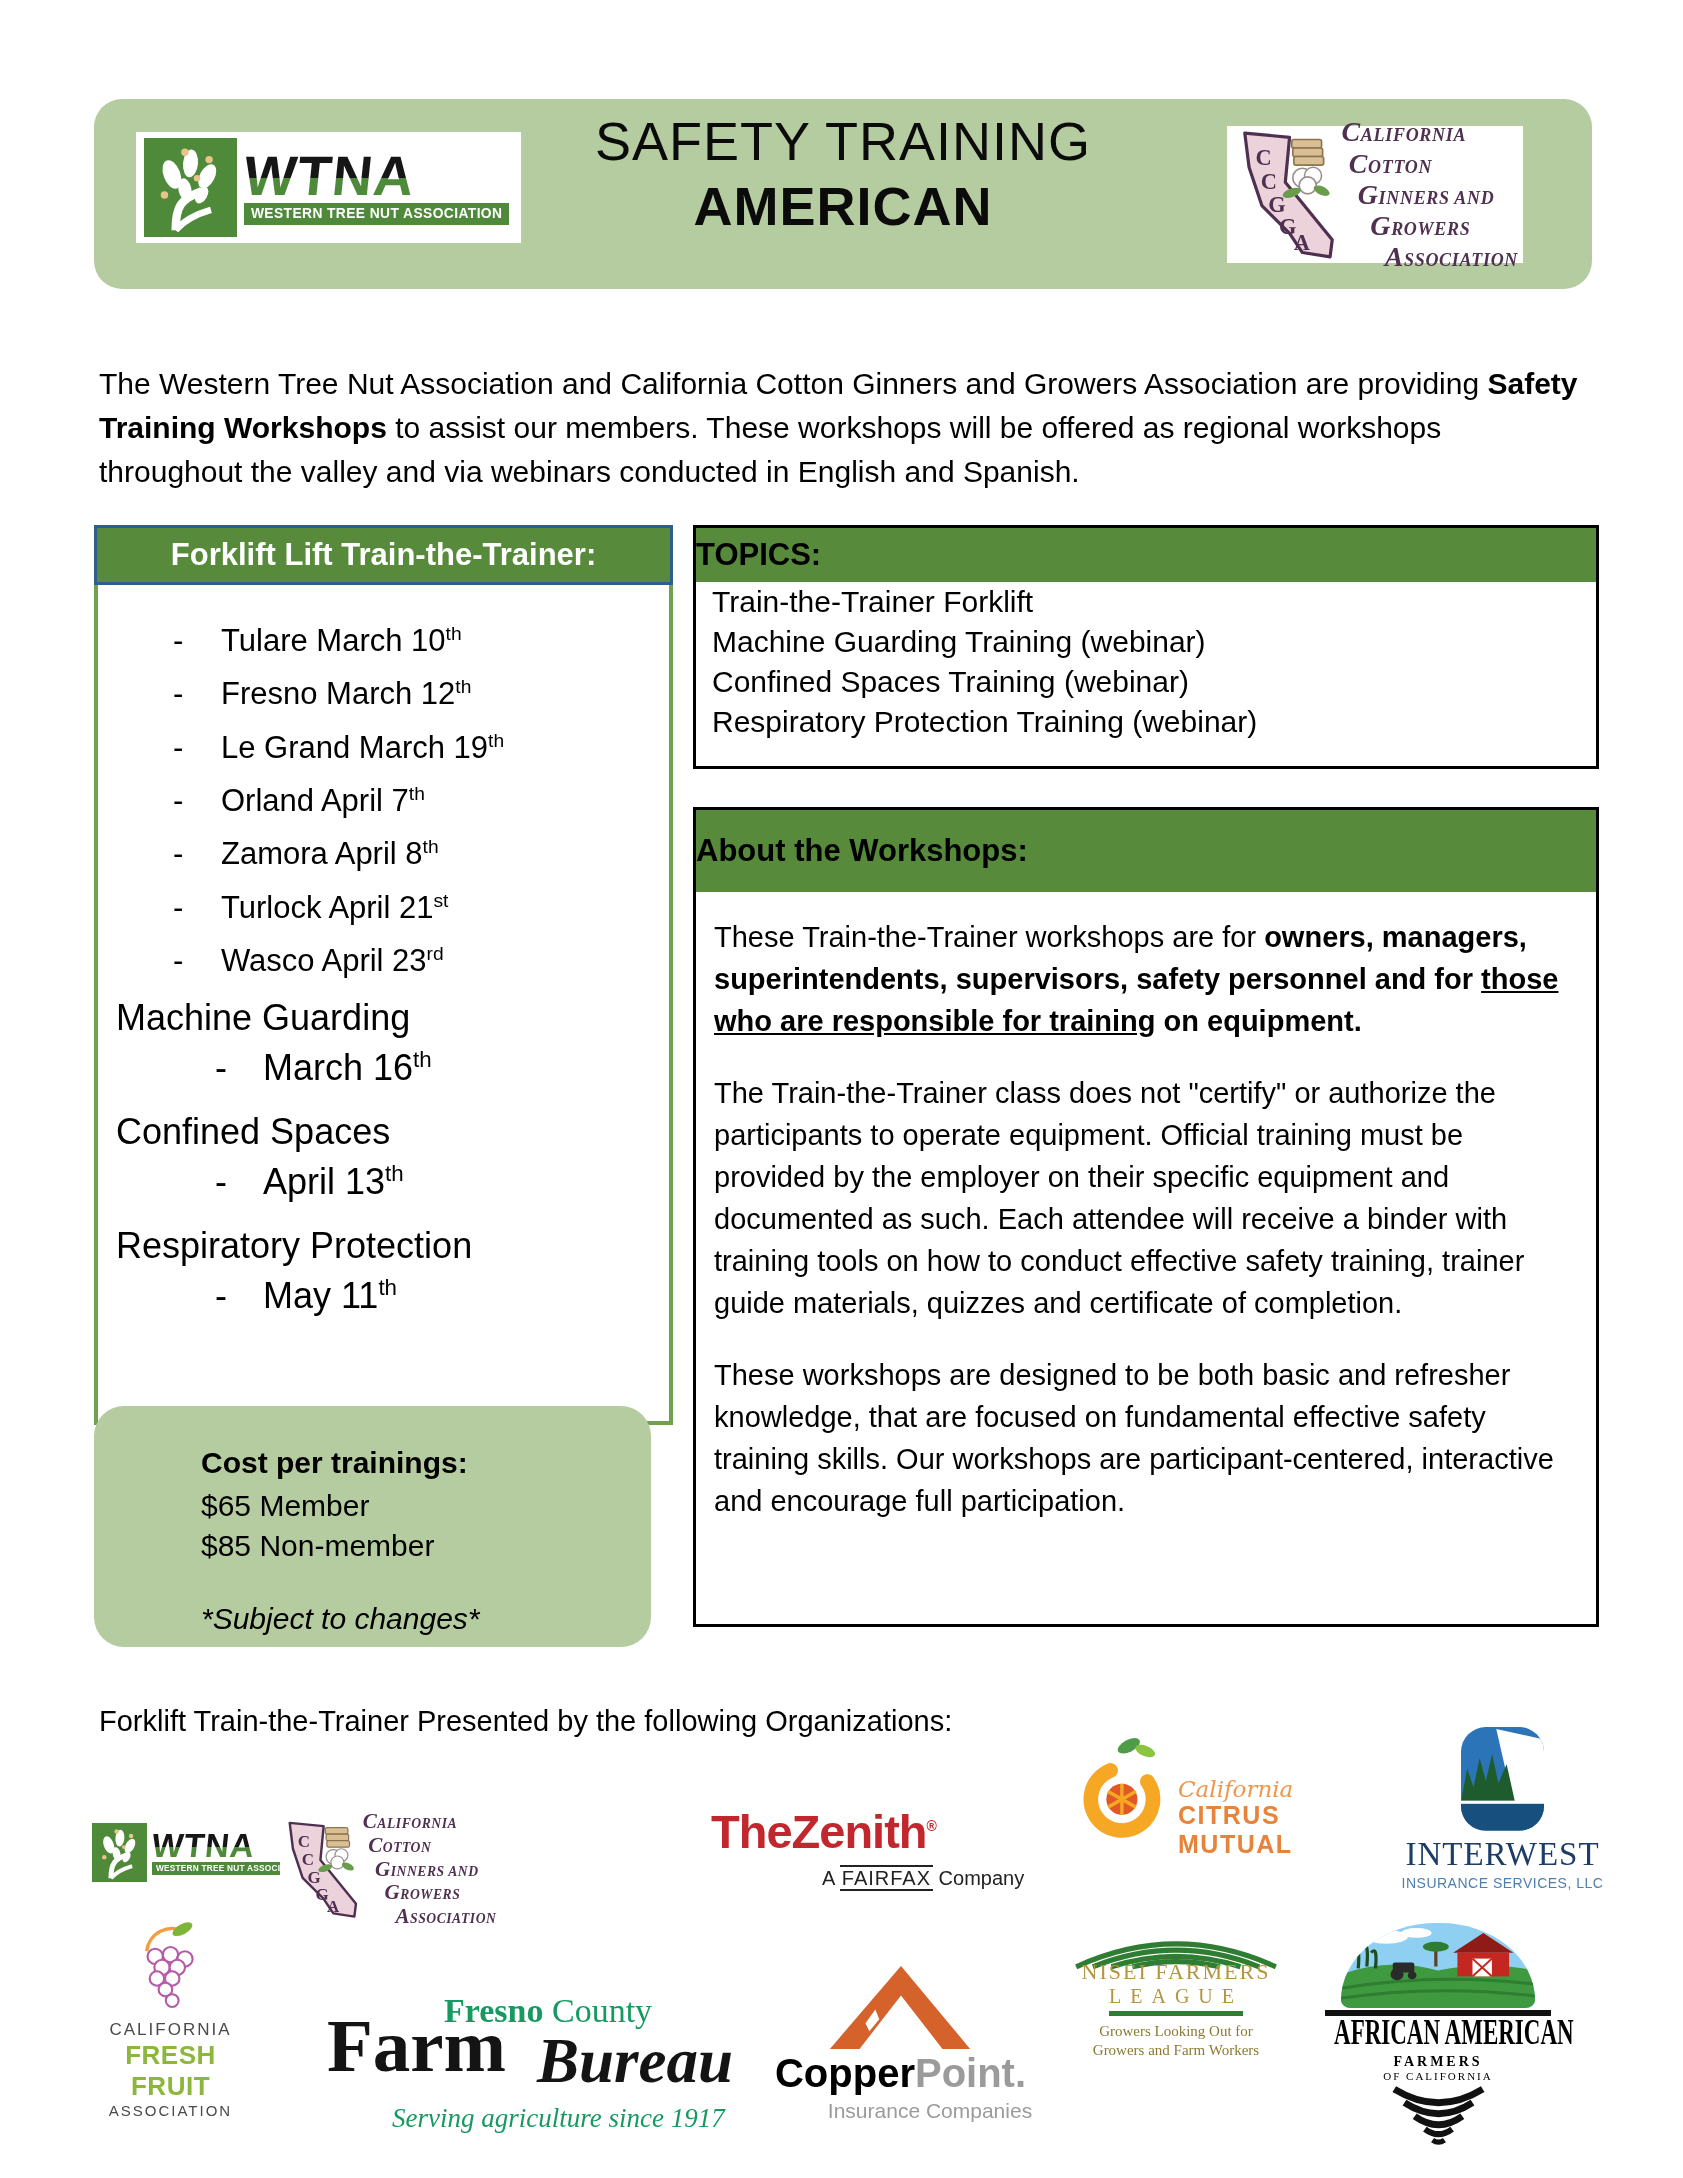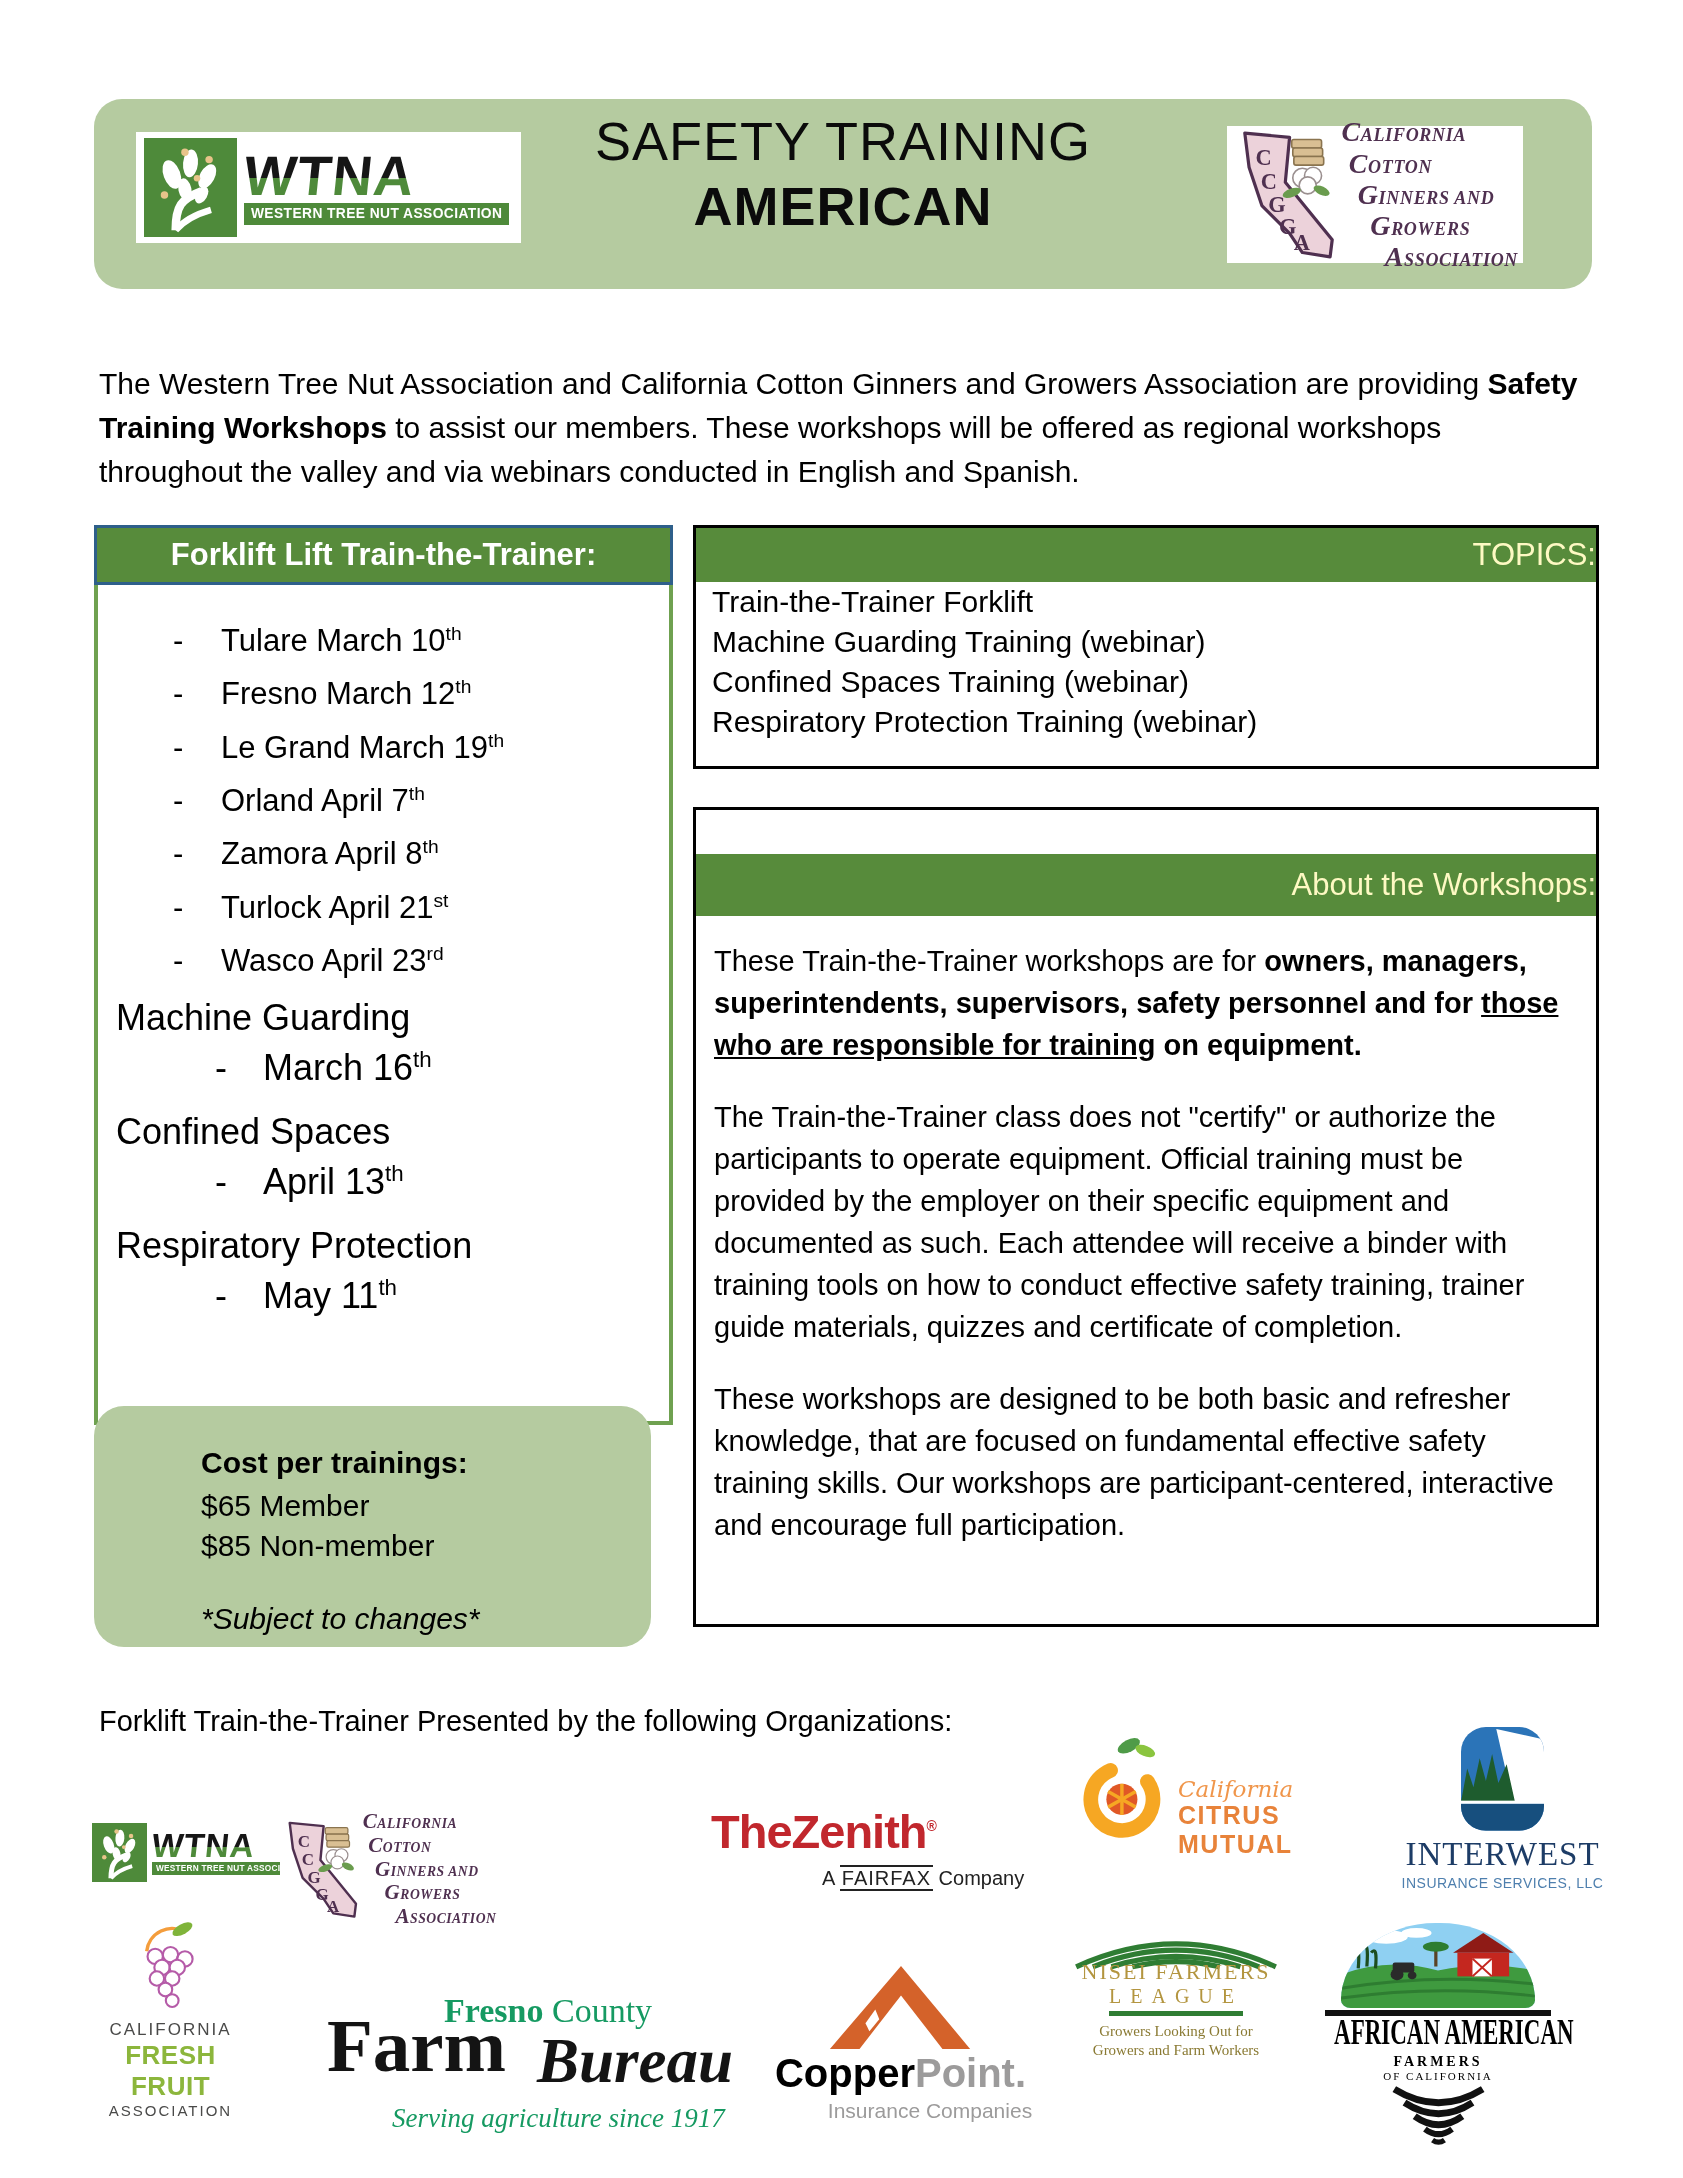--- a/index.html
+++ b/index.html
@@ -70,28 +70,28 @@
   
   .cost-box { position:absolute; left:94px; top:1406px; width:557px; height:241px;
               background:#b5cba0; border-radius:30px; padding:40px 20px 0 107px; font-size:30px; }
   .cost-title { font-weight:700; margin-bottom:6px; }
   .cost-line { line-height:40px; }
   .cost-note { font-style:italic; margin-top:36px; }
 
   
   .topics-box { position:absolute; left:693px; top:525px; width:906px; height:244px;
                 border:3px solid #000; background:#fff; }
-  .green-bar { background:#578b3b; color:#fef9c3; font-weight:400; font-size:31px;
-               text-align:right; padding:9px 0; }
+  .green-bar { background:#578b3b; color:#000000; font-weight:700; font-size:31px;
+               text-align:left; padding:9px 0; }
   .topics-list { padding:0 0 0 16px; font-size:30px; line-height:40px; }
 
   
   .about-box { position:absolute; left:693px; top:807px; width:906px; height:820px;
                border:3px solid #000; background:#fff; }
-  .about-header { padding:13px 0;margin-top:44px; }
+  .about-header { padding:23px 0; }
   .about-content { padding:24px 18px 0 18px; font-size:29px; line-height:42px; }
   .about-content p { margin-bottom:30px; }
 
   
   .presented { position:absolute; left:99px; top:1705px; font-size:29px; }
 
   .logo { position:absolute; }
 
   
   .zenith { left:711px; top:1804px; width:327px; }

